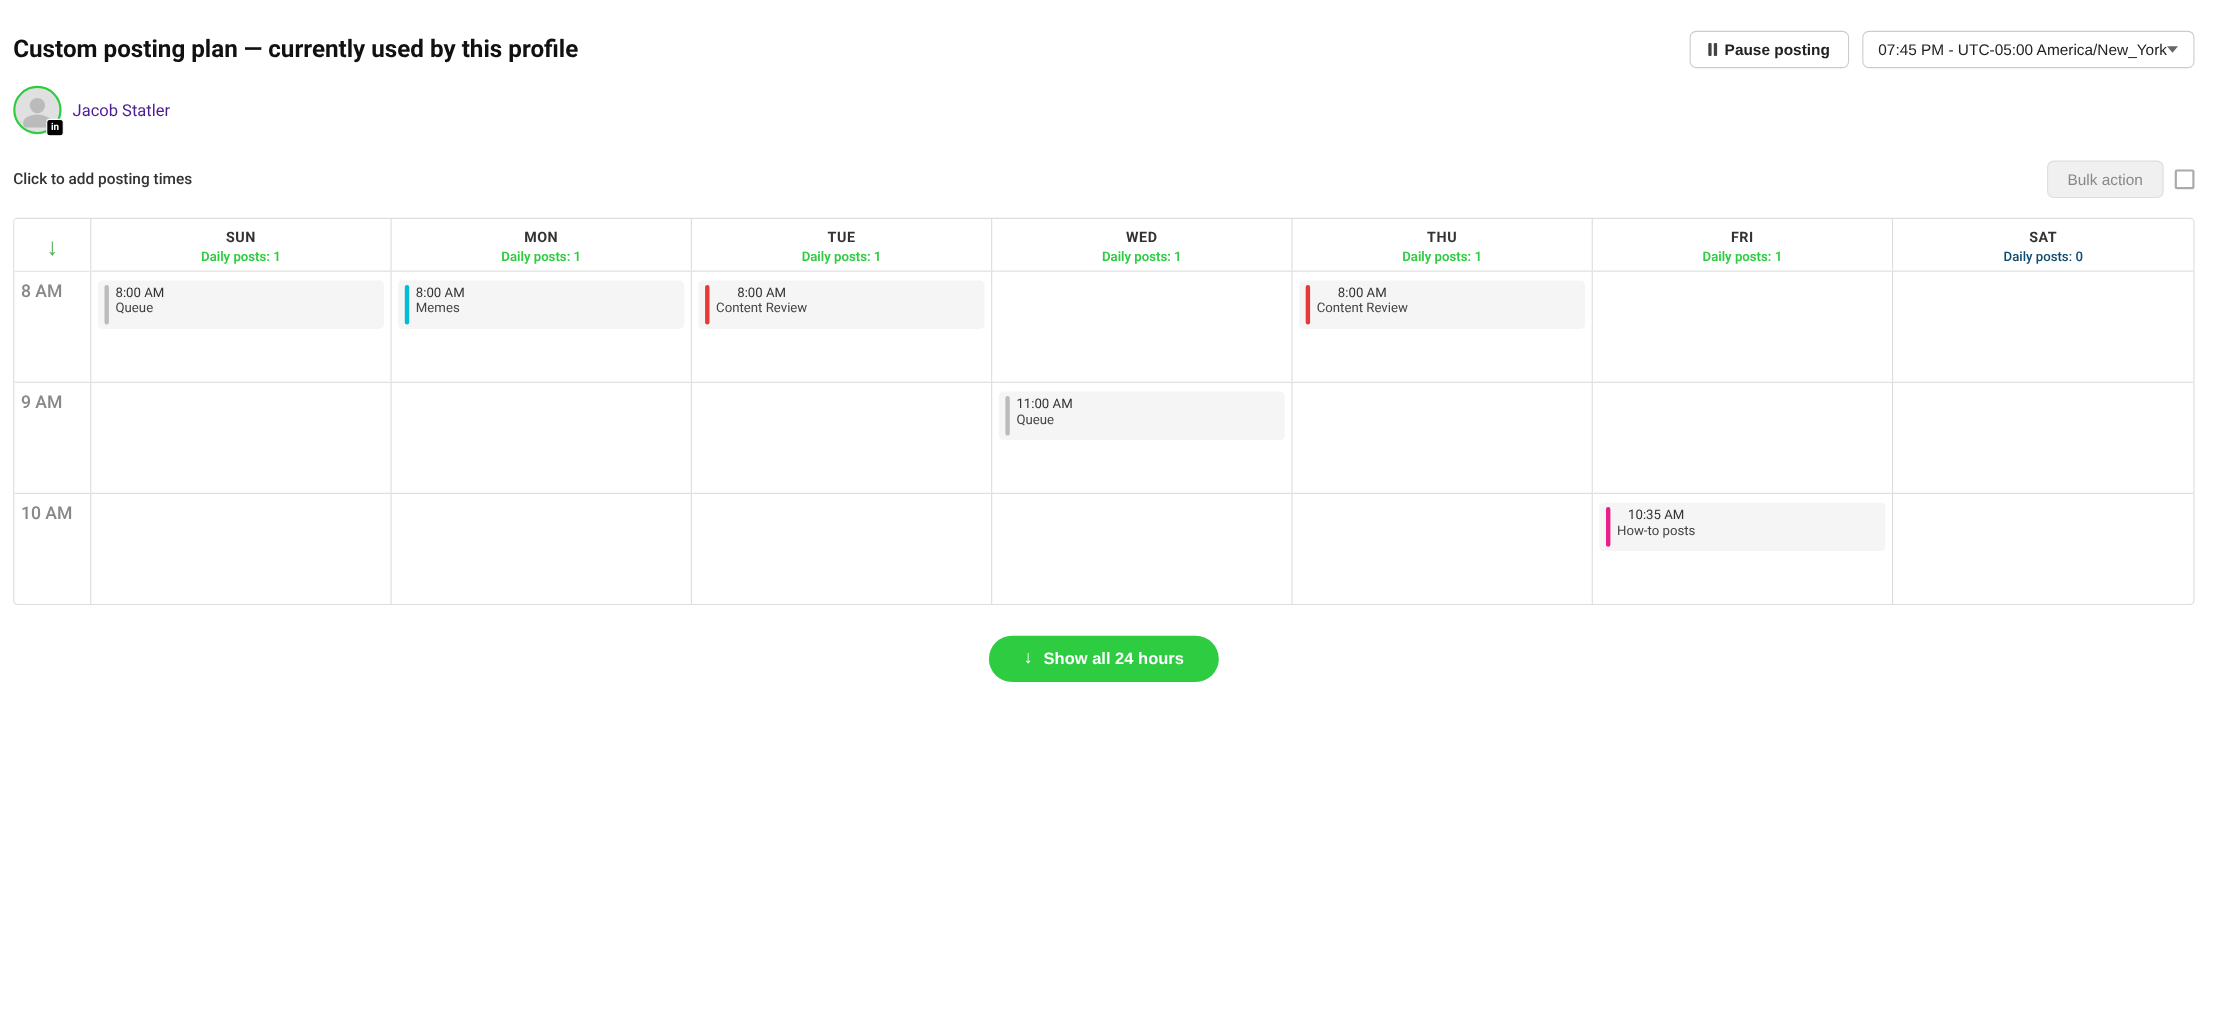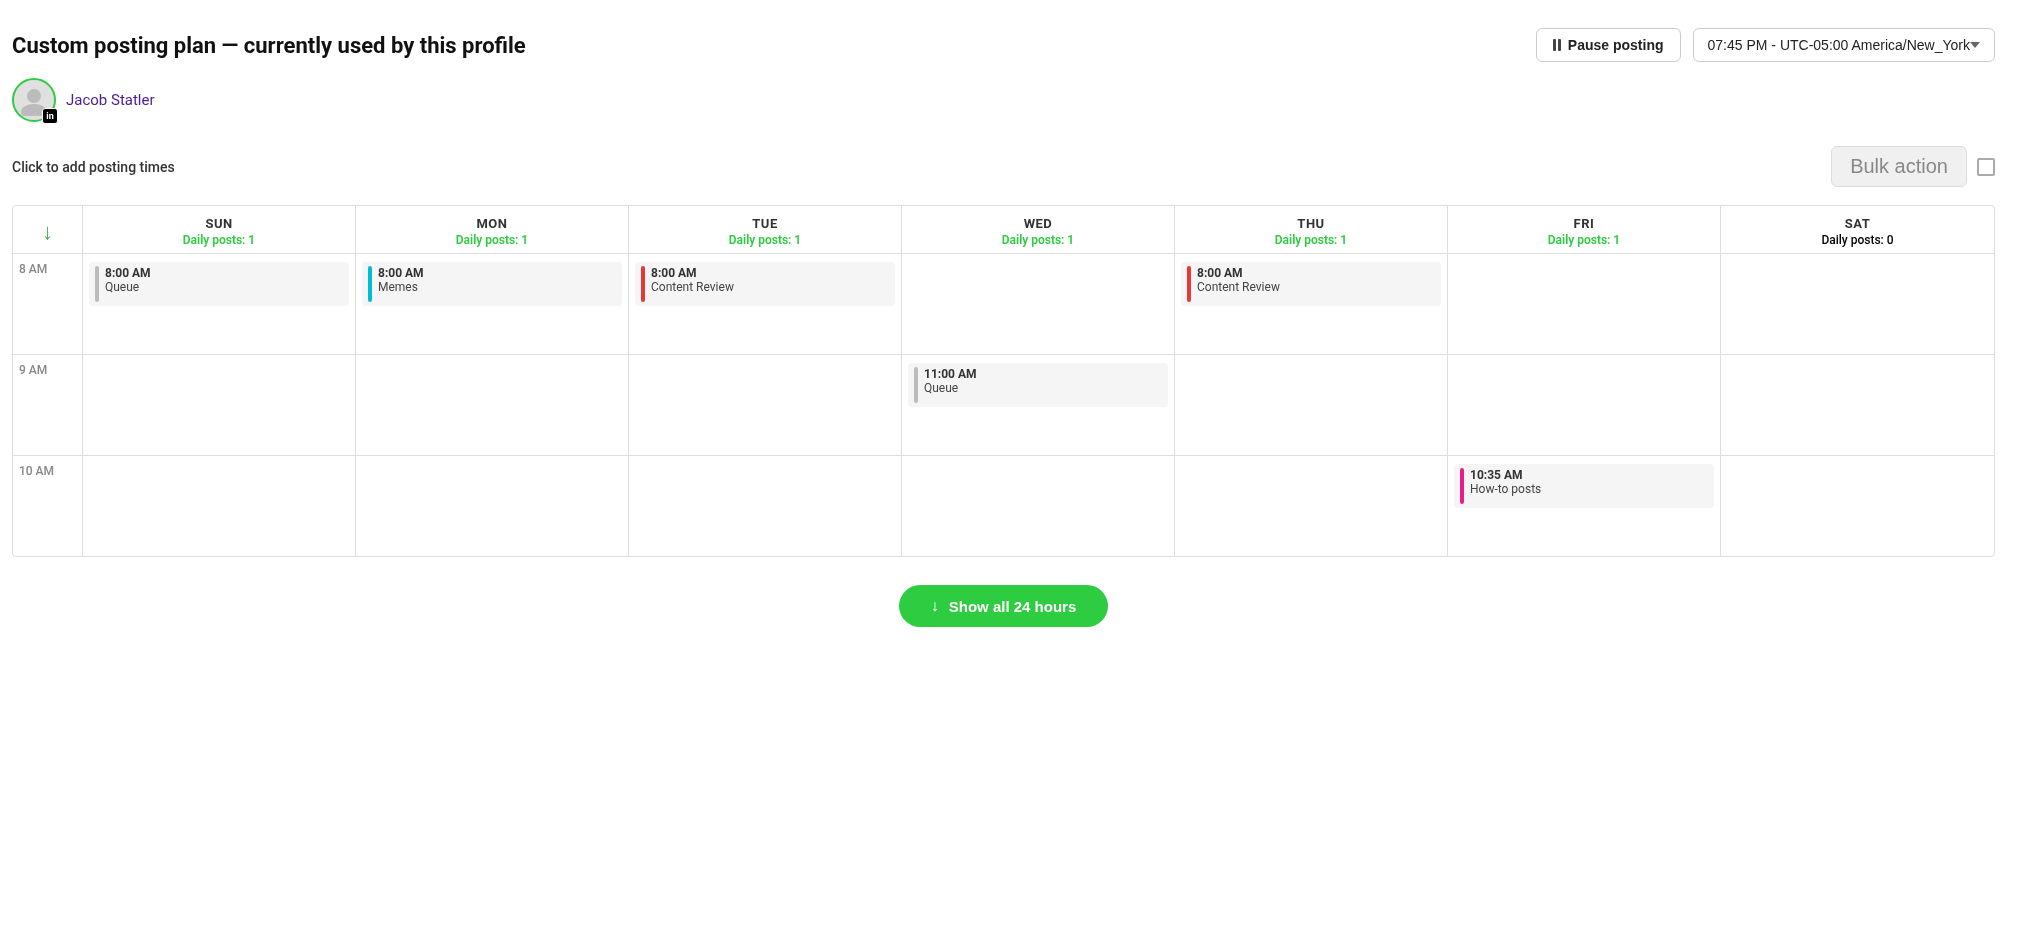--- a/index.html
+++ b/index.html
@@ -137,21 +137,21 @@
     .bulk-action-group {
       display: flex;
       align-items: center;
       gap: 10px;
     }
     .bulk-action-btn {
       background: #f0f0f0;
       border: 1.5px solid #ddd;
       border-radius: 6px;
       padding: 8px 18px;
-      font-size: 20px;
+      font-size: 14px;
       font-weight: 500;
       color: #888;
       cursor: pointer;
     }
     .bulk-checkbox {
       width: 18px;
       height: 18px;
       border: 2px solid #aaa;
       border-radius: 2px;
       background: #fff;
@@ -195,38 +195,38 @@
     }
     .daily-posts-green {
       font-size: 12px;
       font-weight: 600;
       color: #2ecc40;
       margin-top: 2px;
     }
     .daily-posts-gray {
       font-size: 12px;
       font-weight: 500;
-      color: #000000;
+      color: #0c4a6e;
       margin-top: 2px;
     }
     
     .calendar-body {
       display: flex;
       flex-direction: column;
     }
     .time-row {
       display: grid;
       grid-template-columns: 70px repeat(7, 1fr);
       border-bottom: 1px solid #ddd;
       min-height: 100px;
     }
     .time-row:last-child { border-bottom: none; }
     .time-label {
       padding: 8px 6px 0 6px;
-      font-size: 12px;
+      font-size: 16px;
       color: #888;
       font-weight: 500;
       border-right: 1px solid #ddd;
       vertical-align: top;
     }
     .day-cell {
       border-right: 1px solid #ddd;
       padding: 8px 6px 8px 6px;
       min-height: 100px;
       cursor: pointer;
@@ -247,21 +247,21 @@
       min-height: 36px;
       border-radius: 2px;
       margin-right: 6px;
       flex-shrink: 0;
     }
     .event-stripe-gray { background: #bbb; }
     .event-stripe-cyan { background: #00bcd4; }
     .event-stripe-red { background: #e53935; }
     .event-stripe-pink { background: #e91e8c; }
     .event-text { font-size: 12px; color: #333; }
-    .event-time { font-weight: 700; font-size: 12px; }
+    .event-time { font-weight: 400; font-size: 12px; text-align: center; }
     .event-name { font-size: 12px; color: #444; }
     
     .show-hours-row {
       display: flex;
       justify-content: center;
       margin-top: 28px;
       margin-bottom: 10px;
     }
     .show-hours-btn {
       background: #2ecc40;

